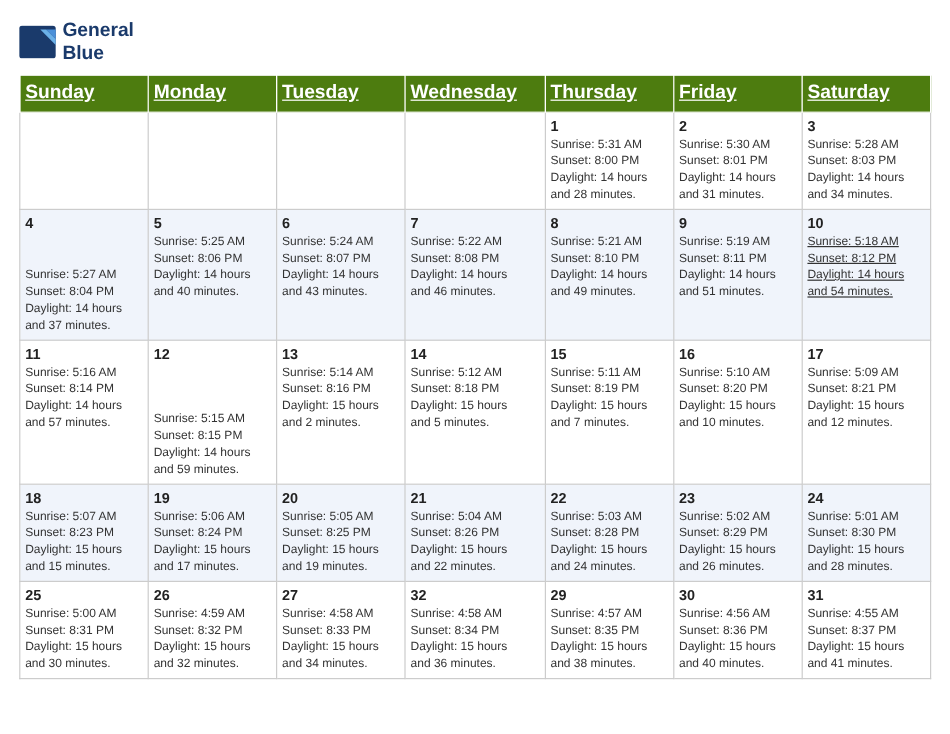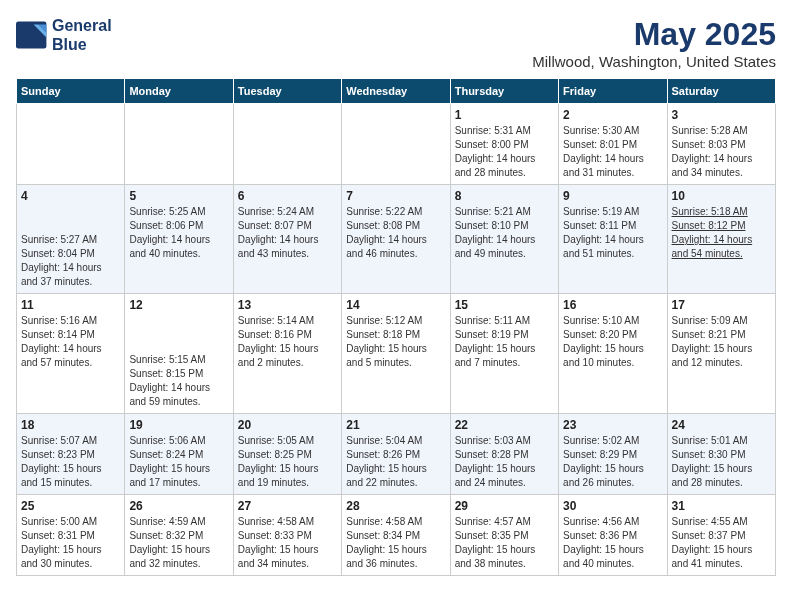--- a/index.html
+++ b/index.html
@@ -42,27 +42,28 @@
     .subtitle {
       font-size: 15px;
       color: #333;
     }
     table {
       width: 100%;
       border-collapse: collapse;
       font-size: 11px;
     }
     thead tr th {
-      background: #0c4a6e;
+      background: #4d7c0f;
       color: #fff;
       padding: 6px 4px;
       text-align: left;
-      font-size: 11px;
+      font-size: 16px;
       font-weight: bold;
       border: 1px solid #fff;
+      text-decoration: underline;
     }
     tbody tr td {
       border: 1px solid #ccc;
       vertical-align: top;
       padding: 4px;
       height: 80px;
       background: #fff;
     }
     tbody tr:nth-child(even) td {
       background: #f0f4fb;
@@ -90,24 +91,20 @@
     <svg class="logo-icon" viewBox="0 0 40 34" xmlns="http://www.w3.org/2000/svg">
       <rect x="0" y="0" width="38" height="34" rx="3" fill="#1a3a6b"></rect>
       <polygon points="28,4 38,14 38,4" fill="#4a90d9"></polygon>
       <polygon points="22,4 38,20 38,14 28,4" fill="#6ab0e8"></polygon>
     </svg>
     <div class="logo-text">
       <div>General</div>
       <div>Blue</div>
     </div>
   </div>
-  <div class="title-block">
-    <div class="main-title">May 2025</div>
-    <div class="subtitle">Millwood, Washington, United States</div>
-  </div>
 </div>
 
 <table>
   <thead>
     <tr>
     <th>Sunday</th>
         <th>Monday</th>
         <th>Tuesday</th>
         <th>Wednesday</th>
         <th>Thursday</th>
@@ -312,21 +309,21 @@
 and 32 minutes.</div>
         </td>
         <td>
           <div class="day-num">27</div>
           <div class="day-detail" style="white-space: pre-line;">Sunrise: 4:58 AM
 Sunset: 8:33 PM
 Daylight: 15 hours
 and 34 minutes.</div>
         </td>
         <td>
-          <div class="day-num">28</div>
+          <div class="day-num">32</div>
           <div class="day-detail" style="white-space: pre-line;">Sunrise: 4:58 AM
 Sunset: 8:34 PM
 Daylight: 15 hours
 and 36 minutes.</div>
         </td>
         <td>
           <div class="day-num">29</div>
           <div class="day-detail" style="white-space: pre-line;">Sunrise: 4:57 AM
 Sunset: 8:35 PM
 Daylight: 15 hours

